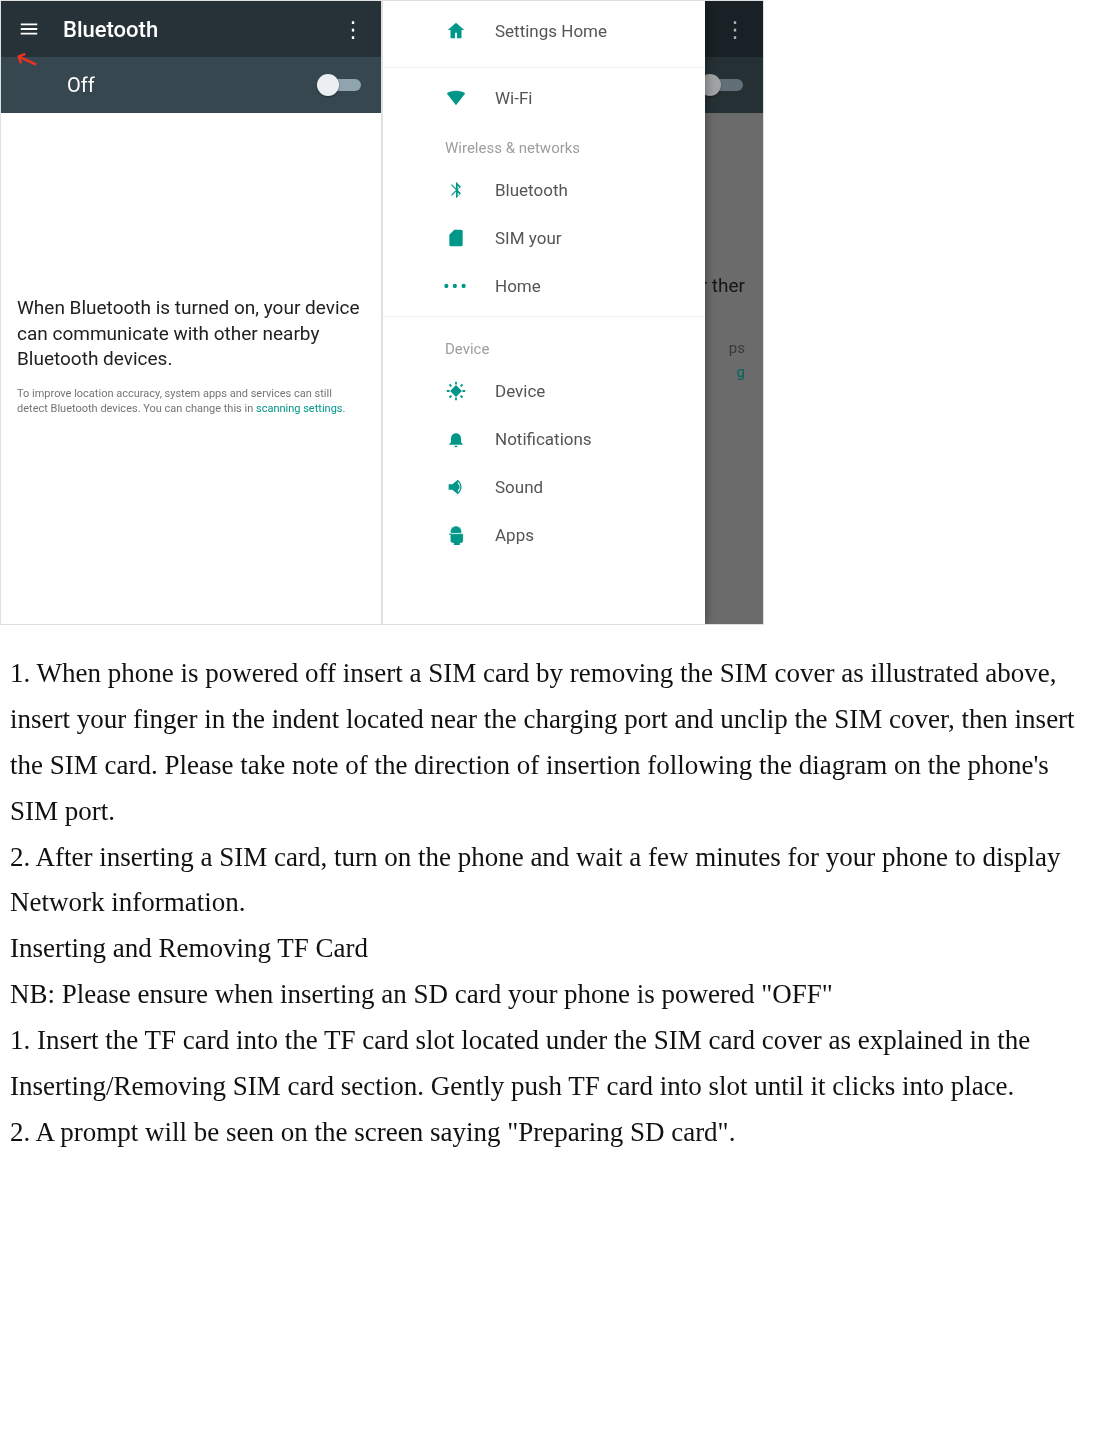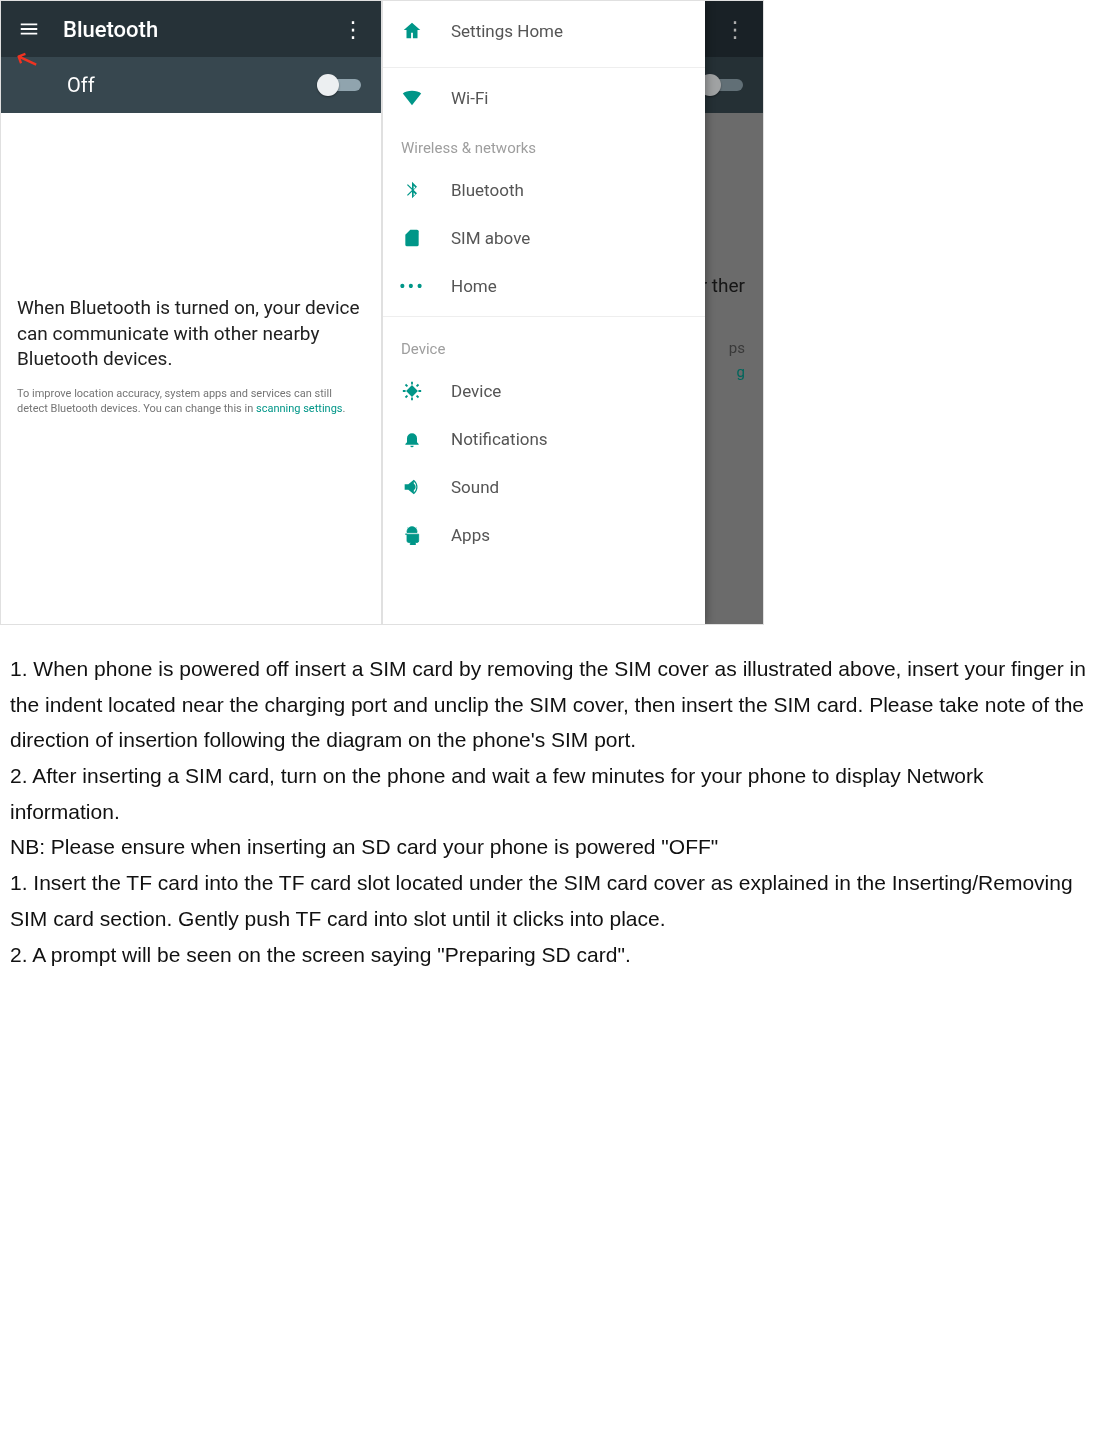--- a/index.html
+++ b/index.html
@@ -123,21 +123,21 @@
     position:absolute; inset:0; background:rgba(0,0,0,.32);
   }
   .drawer {
     position:absolute; top:0; left:0; width:322px; height:100%;
     background:#fff; box-shadow:2px 0 8px rgba(0,0,0,.3);
     overflow-y:auto;
   }
   .drawer .row {
     display:flex; align-items:center;
     height:48px; padding:0 18px; gap:28px;
-    color:#555; font-size:17px;
+    color:#555; font-size:17px;margin-left:44px;
   }
   .drawer .row .ico {
     width:22px; height:22px; display:flex;align-items:center;justify-content:center;
     color:#009688; fill:#009688;
     flex-shrink:0;
   }
   .drawer .row.home { height:60px; }
   .drawer .row.section {
     height:44px; color:#9e9e9e; font-size:15px; padding-top:8px;
   }
@@ -148,22 +148,22 @@
     padding: 26px 10px 28px 10px;
     color:#111;
     width: 1106px;
   }
   .doc h2 {
     font-size: 32px; font-weight: 800; letter-spacing:.2px;
     margin-bottom: 16px;
     font-family: Calibri, Arial, sans-serif;
   }
   .doc p {
-    font-size: 21px; line-height: 1.7;
-    font-family: Liberation Sans, sans-serif;
+    font-size: 27px; line-height: 1.7;
+    font-family: Liberation Serif, serif;
     max-width: 1090px;
   }
 </style>
 </head>
 <body>
 
 <div class="screenshots-row">
 
   <div class="phone phone-a">
     <div class="appbar">
@@ -244,21 +244,21 @@
             </svg>
           </span>
         <span>Bluetooth</span>
       </div>
       <div class="row">
         <span class="ico">
             <svg viewBox="0 0 24 24" width="20" height="20">
               <path fill="#009688" d="M18 2h-8L4 8v12a2 2 0 002 2h12a2 2 0 002-2V4a2 2 0 00-2-2z"></path>
             </svg>
           </span>
-        <span>SIM above</span>
+        <span>SIM your</span>
       </div>
       <div class="row">
         <span class="ico" style="color:#009688;font-size:20px;letter-spacing:2px;">•••</span>
         <span>Home</span>
       </div>
       <hr>
       <div class="row section">
         <span>Device</span>
       </div>
       <div class="row">
@@ -294,16 +294,17 @@
         <span>Apps</span>
       </div>
     </div>
   </div>
 
 </div>
 
 <div class="doc">
   <p>1. When phone is powered off insert a SIM card by removing the SIM cover as illustrated above, insert your finger in the indent located near the charging port and unclip the SIM cover, then insert the SIM card. Please take note of the direction of insertion following the diagram on the phone's SIM port.</p>
   <p>2.    After inserting a SIM card, turn on the phone and wait a few minutes for your phone to display Network information.</p>
+  <p>Inserting and Removing TF Card</p>
   <p>NB: Please ensure when inserting an SD card your phone is powered "OFF"</p>
   <p>1. Insert the TF card into the TF card slot located under the SIM card cover as explained in the Inserting/Removing SIM card section. Gently push TF card into slot until it clicks into place.</p>
   <p>2. A prompt will be seen on the screen saying "Preparing SD card".</p>
 </div>
 
 </body></html>

